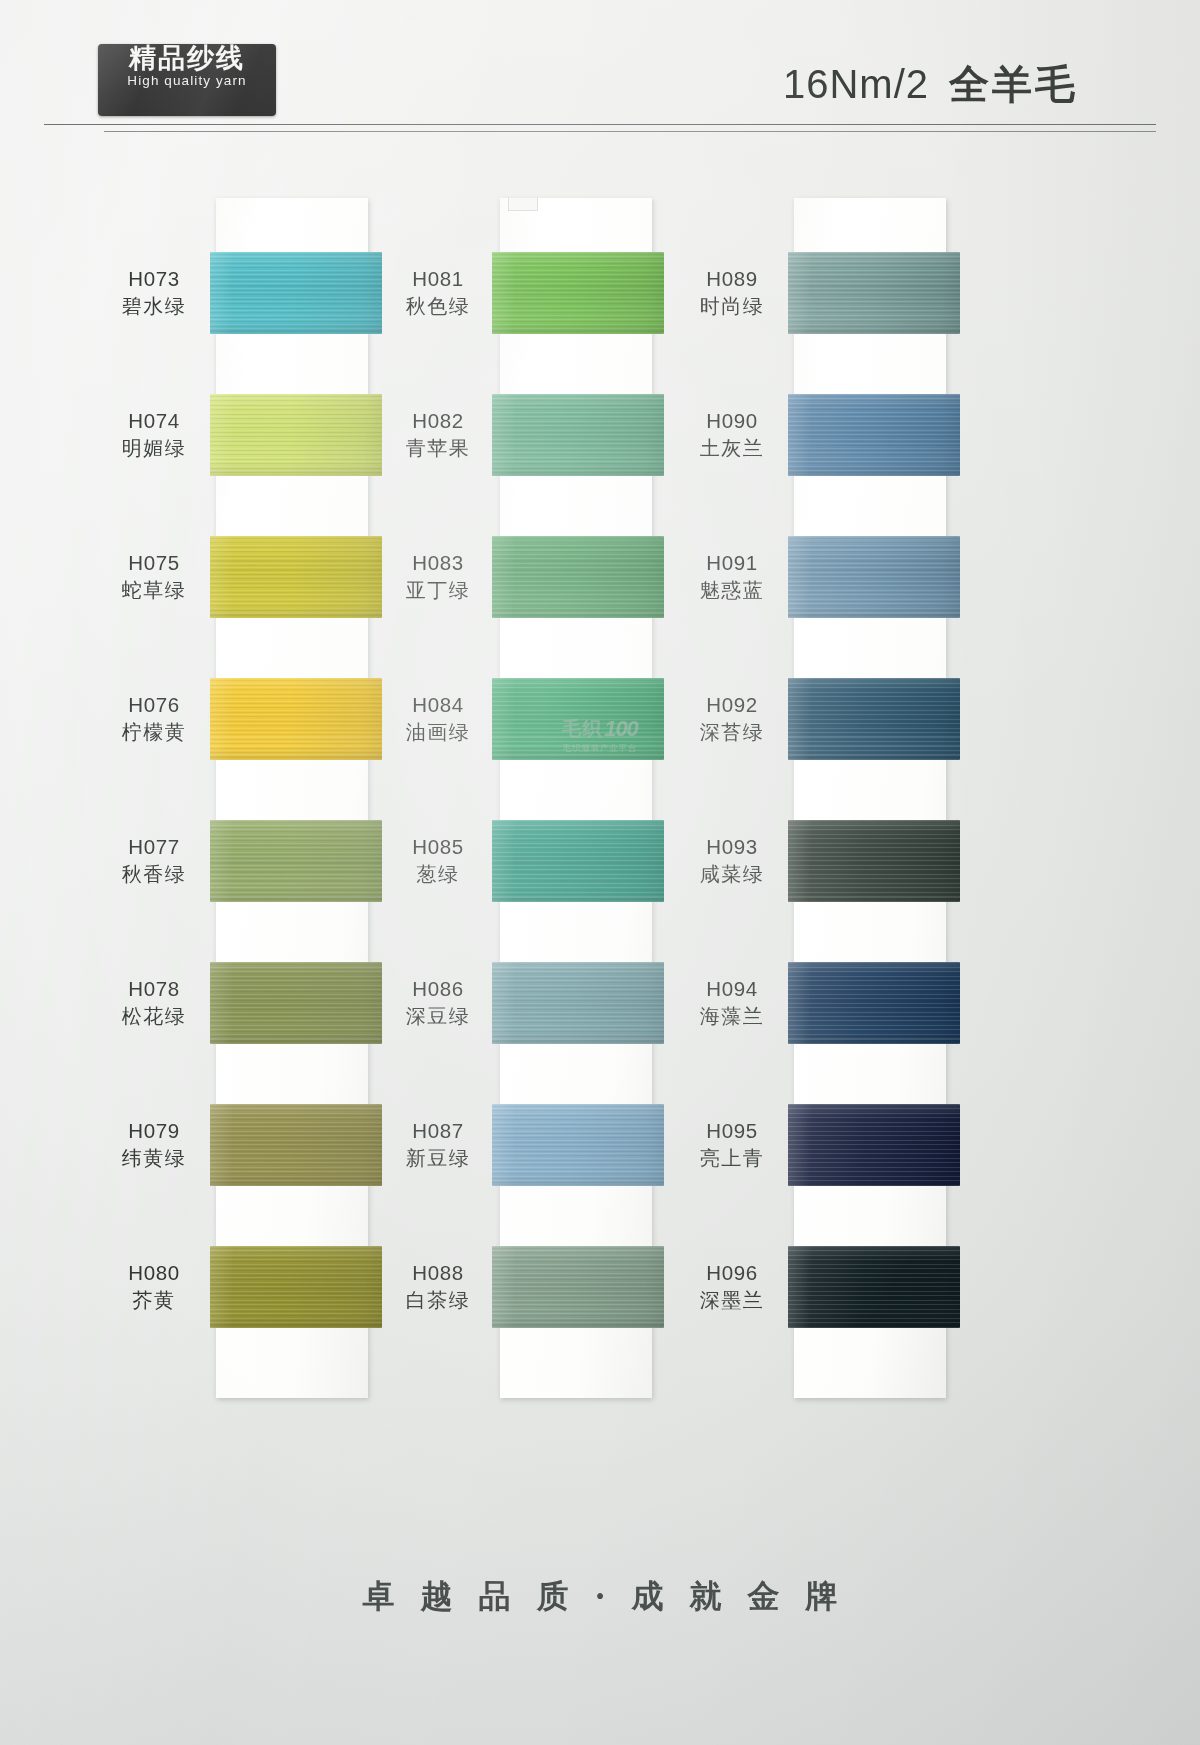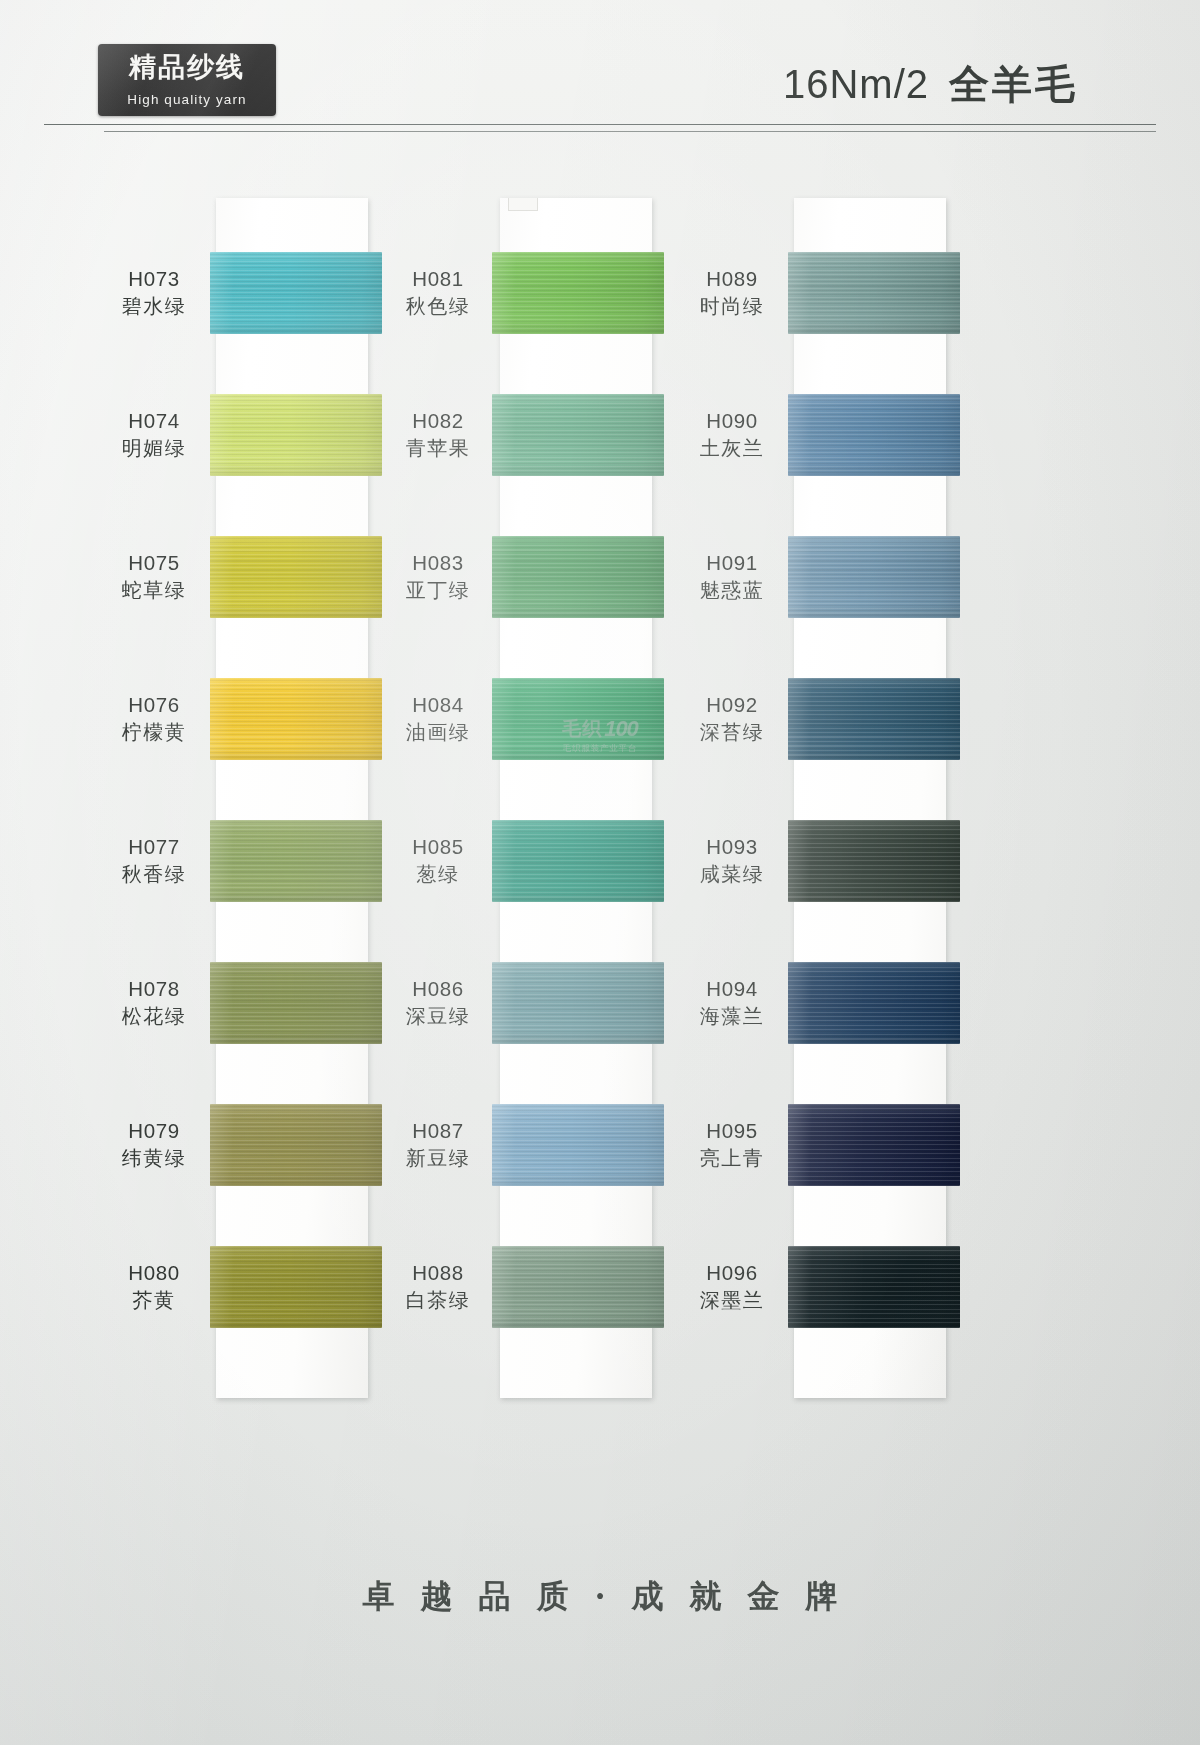--- a/index.html
+++ b/index.html
@@ -42,42 +42,41 @@
     left: 98px;
     top: 44px;
     width: 178px;
     height: 72px;
     background: linear-gradient(165deg, #4a4a4a 0%, #3a3a3a 45%, #2e2e2e 100%);
     border-radius: 4px;
     box-shadow: 0 1px 3px rgba(0,0,0,0.35);
     display: flex;
     flex-direction: column;
     align-items: center;
-    justify-content: center;
     overflow: hidden;
   }
   .logo-badge::before {
     content: "";
     position: absolute;
     inset: 0;
     background: linear-gradient(112deg, rgba(255,255,255,0.10) 0%, rgba(255,255,255,0.0) 30%, rgba(255,255,255,0.06) 62%, rgba(255,255,255,0) 80%);
   }
   .logo-cn {
     color: #f6f6f4;
     font-size: 27px;
     font-weight: bold;
     letter-spacing: 2px;
     line-height: 1.05;
     z-index: 1;
   }
   .logo-en {
     color: #f0f0ee;
     font-size: 13.5px;
     letter-spacing: 1.1px;
-    margin-top: 10px;
+    margin-top: 1px;
     z-index: 1;
   }
 
   .title {
     position: absolute;
     right: 122px;
     top: 57px;
     font-size: 40px;
     color: #3b403d;
     letter-spacing: 1px;

